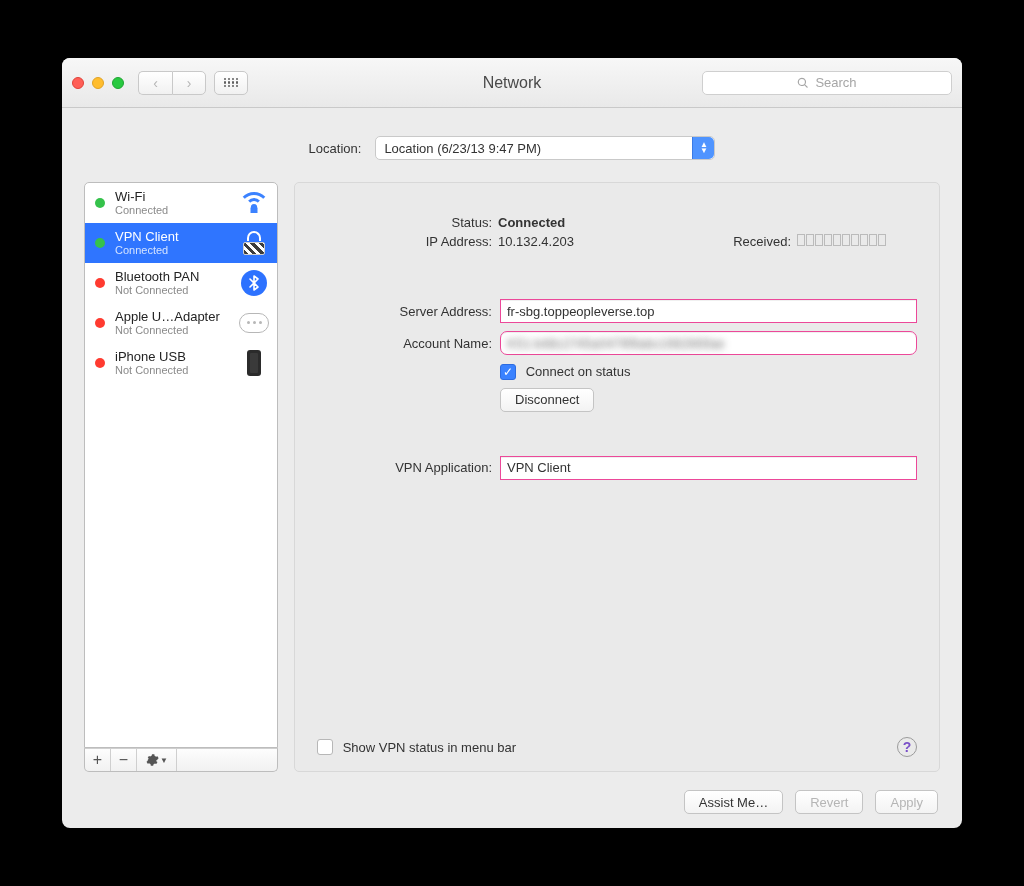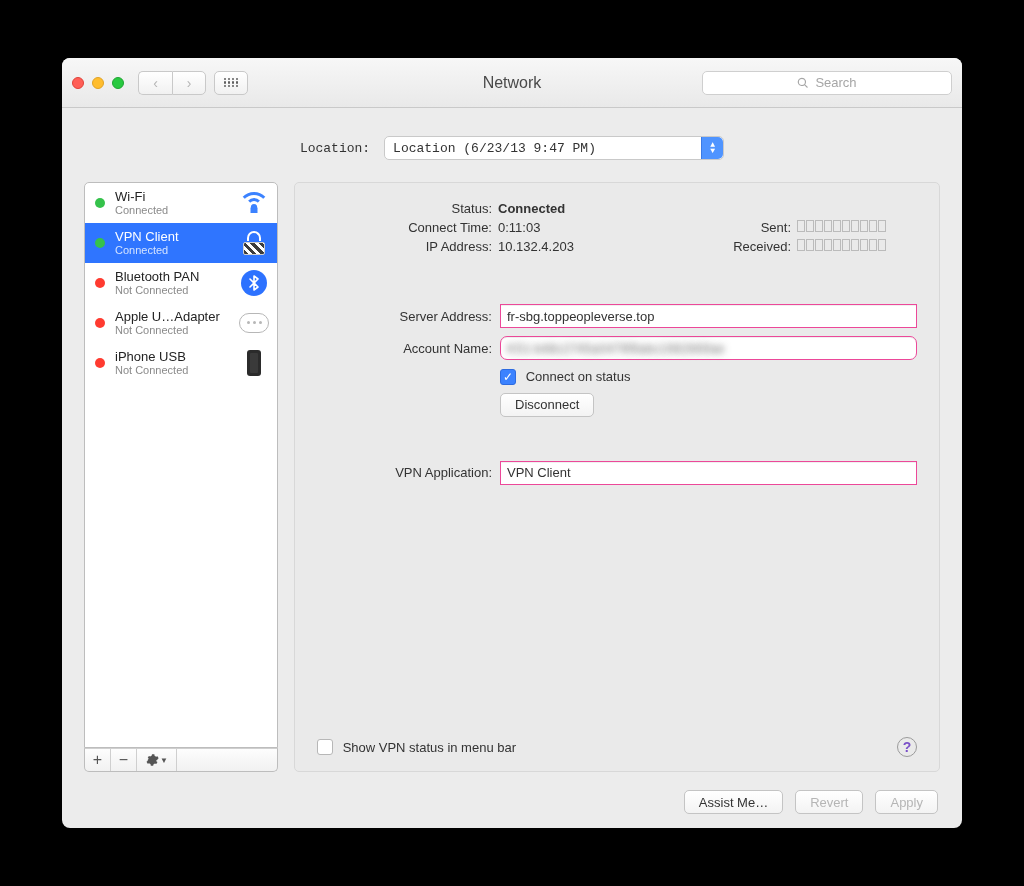--- a/index.html
+++ b/index.html
@@ -57,21 +57,21 @@
   .grid-dots{display:grid;grid-template-columns:repeat(4,2.2px);grid-template-rows:repeat(3,2.2px);gap:1.6px;}
   .grid-dots span{width:2.2px;height:2.2px;background:#5f5f5f;border-radius:50%;}
   .title{position:absolute;left:0;right:0;text-align:center;color:#4a4a4a;font-size:16px;pointer-events:none;}
   .search{
     margin-left:auto;width:250px;height:24px;background:#fff;border:1px solid #cfcfcf;border-radius:5px;
     display:flex;align-items:center;justify-content:center;gap:6px;color:#a6a6a6;font-size:13px;
   }
   .search svg{width:12px;height:12px;fill:#a6a6a6;}
   
   .content{flex:1;display:flex;flex-direction:column;padding:18px 22px 14px;}
-  .loc-row{display:flex;align-items:center;justify-content:center;gap:14px;margin:10px 0 22px;font-family:Liberation Mono, monospace;}
+  .loc-row{display:flex;align-items:center;justify-content:center;gap:14px;margin:10px 0 22px;}
   .loc-row label{font-size:13px;color:#333;}
   .select{
     width:340px;height:24px;background:#fff;border:1px solid #c9c9c9;border-radius:5px;
     display:flex;align-items:center;padding:0 28px 0 8px;position:relative;font-size:13px;
   }
   .select .cap{
     position:absolute;right:0;top:0;bottom:0;width:22px;background:#4f94ff;border-radius:0 5px 5px 0;
     display:flex;flex-direction:column;align-items:center;justify-content:center;gap:0;color:#fff;font-size:8px;line-height:6px;
     border-left:1px solid #3a7be6;
   }
@@ -95,21 +95,21 @@
   .item.selected .istat{color:#d4e3ff;}
   .iicon{width:30px;height:26px;display:flex;align-items:center;justify-content:center;flex:none;margin-left:2px;}
   .listfooter{
     height:24px;background:linear-gradient(#fdfdfd,#f1f1f1);border:1px solid #bdbdbd;border-top:1px solid #cfcfcf;border-radius:0 0 5px 5px;
     display:flex;
   }
   .lfbtn{width:26px;border-right:1px solid #cfcfcf;display:flex;align-items:center;justify-content:center;color:#555;font-size:16px;}
   .lfbtn.gear{width:40px;gap:1px;font-size:12px;}
   
   .detail{
-    flex:1;background:#eaeaea;border:1px solid #d8d8d8;border-radius:5px;padding:18px 22px 14px;
+    flex:1;background:#eaeaea;border:1px solid #d8d8d8;border-radius:5px;padding:32px 22px 14px;
     display:flex;flex-direction:column;position:relative;
   }
   .status-block{display:flex;flex-direction:column;gap:4px;margin-bottom:50px;}
   .srow{display:grid;grid-template-columns:175px 1fr 80px 120px;align-items:baseline;column-gap:6px;}
   .srow.simple{grid-template-columns:175px 1fr;}
   .klabel{text-align:right;color:#333;font-size:13px;}
   .kval{color:#333;font-size:13px;}
   .kval.bold{font-weight:600;}
   .placeholder-boxes{display:flex;gap:1px;}
   .placeholder-boxes span{width:8px;height:12px;border:1px solid #bbb;}
@@ -300,37 +300,20 @@
       </div>
 
       <div class="detail">
 
         <div class="status-block">
           <div class="srow simple">
             <span class="klabel">Status:</span>
             <span class="kval bold">Connected</span>
           </div>
           <div class="srow">
-            <span class="klabel">Connect Time:</span>
-            <span class="kval">0:11:03</span>
-            <span class="klabel">Sent:</span>
-            <span class="placeholder-boxes">
-                <span></span>
-                <span></span>
-                <span></span>
-                <span></span>
-                <span></span>
-                <span></span>
-                <span></span>
-                <span></span>
-                <span></span>
-                <span></span>
-              </span>
-          </div>
-          <div class="srow">
             <span class="klabel">IP Address:</span>
             <span class="kval">10.132.4.203</span>
             <span class="klabel">Received:</span>
             <span class="placeholder-boxes">
                 <span></span>
                 <span></span>
                 <span></span>
                 <span></span>
                 <span></span>
                 <span></span>

